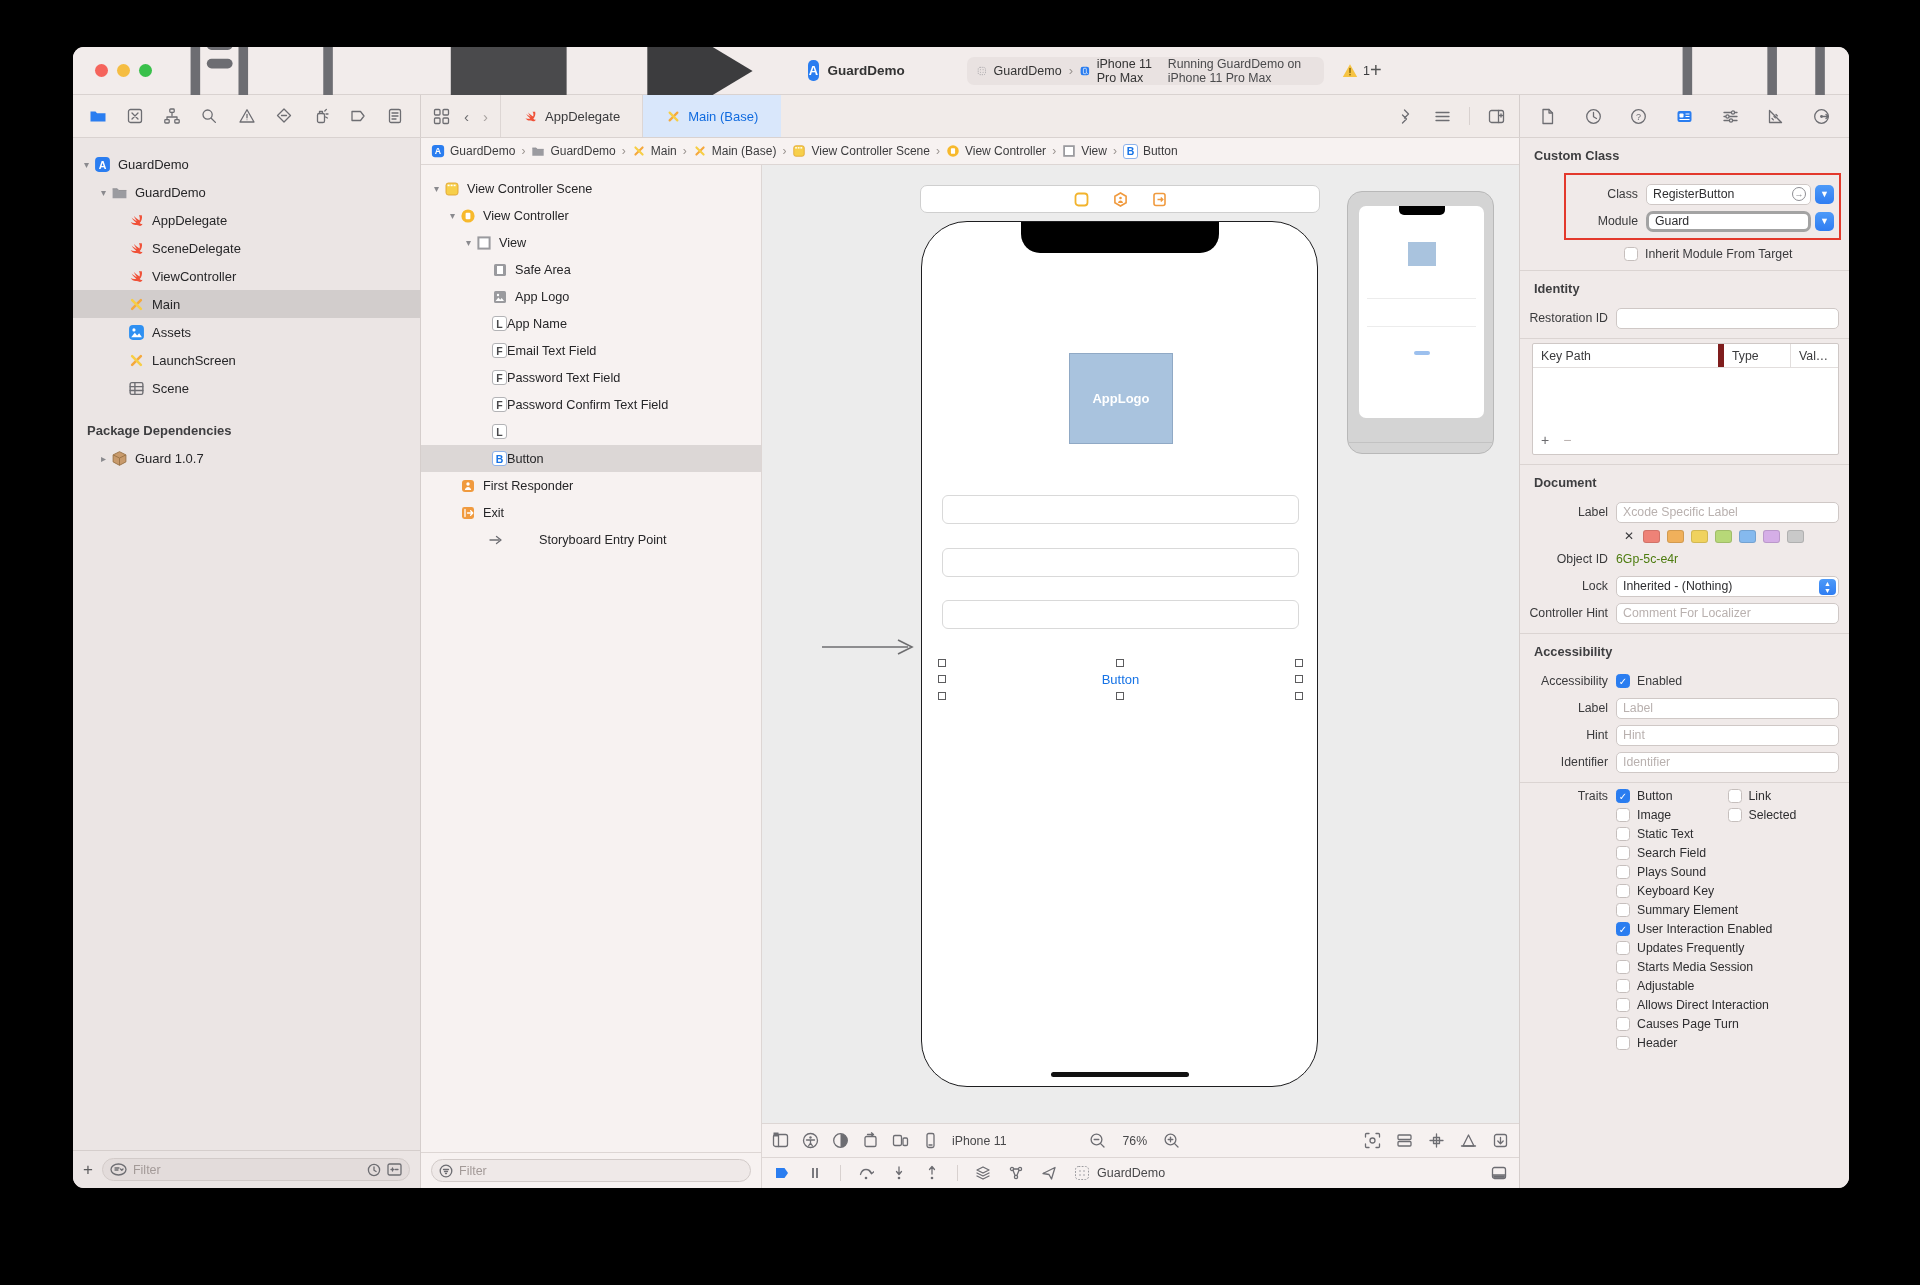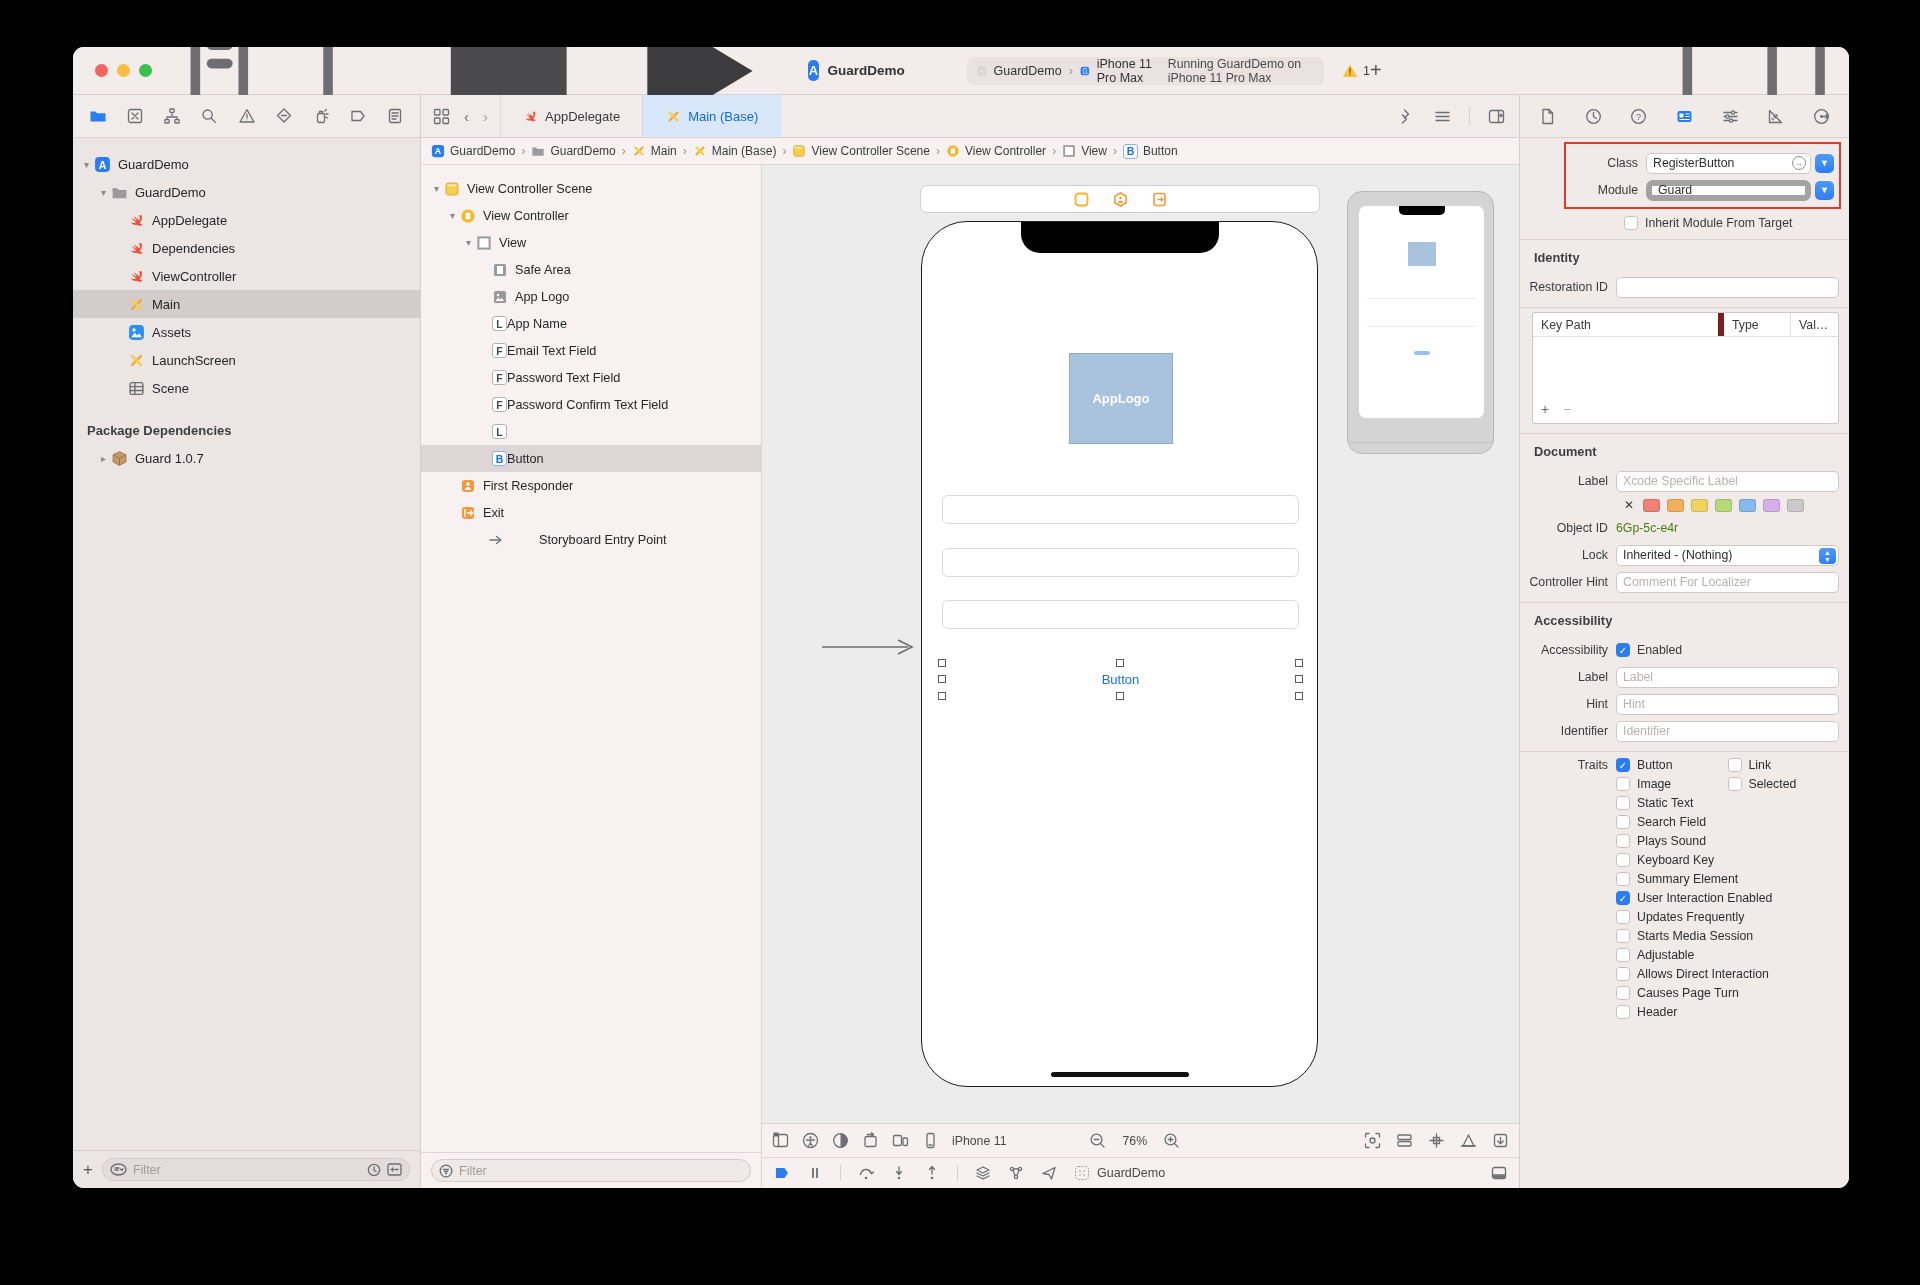--- a/index.html
+++ b/index.html
@@ -118,21 +118,21 @@
   .form-label { width:96px; flex:0 0 96px; text-align:right; padding-right:8px; color:#3a3a3c; }
   .field { flex:1; height:21px; background:#fff; border:1px solid #cfc8c6; border-radius:5px; padding:0 6px; font-size:12.3px; color:#2e2e30; font-family:inherit; display:flex; align-items:center; }
   input.field { outline:none; }
   input.field::placeholder { color:#b9b1af; }
   .redbox { border:2.5px solid #e3392c; margin:4px 8px 0 44px; padding:3px 5px 6px 0; }
   .redbox .form-row { margin-right:0;padding-left:28px; }
   .redbox .form-label { width:52px; flex:0 0 52px; }
   .class-field { position:relative; padding-right:22px; }
   .jump-circle { position:absolute; right:4px; top:2.5px; width:14px; height:14px; border:1.2px solid #8e8e93; border-radius:50%; color:#8e8e93; font-size:9px; display:flex; align-items:center; justify-content:center; }
   .dd-btn { width:19px; height:19px; margin-left:4px; flex:0 0 19px; background:linear-gradient(#4e9af8,#2f7df2); border-radius:5px; color:#fff; font-size:9px; display:flex; align-items:center; justify-content:center; }
-  .module-field { border:6px solid #a3a3a3; border-radius:7px; }
+  .module-field { border:3px solid #a3a3a3; border-radius:7px; }
   .cb { width:14px; height:14px; border:1px solid #c6bfbd; border-radius:3.5px; background:#fff; flex:0 0 14px; display:inline-flex; align-items:center; justify-content:center; }
   .cb.checked { background:#2a7df0; border-color:#2a7df0; color:#fff; font-size:10px; }
   .cb.checked:after { content:"✓"; }
   .inherit-row { display:flex; align-items:center; gap:7px; margin:7px 0 4px 104px; }
   .attr-table { margin:4px 10px 0 12px; background:#fff; border:1px solid #cfc8c6; border-radius:2px; }
   .attr-head { display:flex; height:24px; align-items:center; border-bottom:1px solid #e2dedd; color:#3a3a3c; }
   .attr-col { padding-left:8px; }
   .attr-col.kp { flex:1; }
   .attr-col.tp { width:72px; flex:0 0 72px; border-left:6px solid #7f1d1d; height:100%; display:flex; align-items:center; }
   .attr-col.vl { width:48px; flex:0 0 48px; border-left:1px solid #e2dedd; height:100%; display:flex; align-items:center; }
@@ -435,21 +435,21 @@
               </span>
               <span>AppDelegate</span>
             </div>
             <div class="tree-row" style="padding-left: 40px;">
               <span class="disclosure"></span>
               <span class="ic">
                 <svg viewBox="0 0 16 16" xmlns="http://www.w3.org/2000/svg">
                   <path d="M13 3c.6 2.7-.2 5.5-2 7.4.8.9 1.8 1.2 2.7.7-.3 1.4-1.7 2.2-3.1 1.9-.9-.2-1.7-.8-2.7-.7-2.3.3-4.3-.9-5.3-2.8 1.6 1 3.5 1.2 5.2.5C5.9 8.7 4.3 7 3.4 5.1 5 6.6 6.8 7.8 8.3 8.4 7 6.9 6 5.2 5.4 3.6c1.8 1.8 3.9 3.5 5.4 4.3.6-1.6.4-3.4-.6-4.9z" fill="#f05138"></path>
                 </svg>
               </span>
-              <span>Dependencies</span>
+              <span>SceneDelegate</span>
             </div>
             <div class="tree-row" style="padding-left: 40px;">
               <span class="disclosure"></span>
               <span class="ic">
                 <svg viewBox="0 0 16 16" xmlns="http://www.w3.org/2000/svg">
                   <path d="M13 3c.6 2.7-.2 5.5-2 7.4.8.9 1.8 1.2 2.7.7-.3 1.4-1.7 2.2-3.1 1.9-.9-.2-1.7-.8-2.7-.7-2.3.3-4.3-.9-5.3-2.8 1.6 1 3.5 1.2 5.2.5C5.9 8.7 4.3 7 3.4 5.1 5 6.6 6.8 7.8 8.3 8.4 7 6.9 6 5.2 5.4 3.6c1.8 1.8 3.9 3.5 5.4 4.3.6-1.6.4-3.4-.6-4.9z" fill="#f05138"></path>
                 </svg>
               </span>
               <span>ViewController</span>
             </div>
@@ -986,20 +986,21 @@
                     <line x1="1.5" y1="10" x2="14.5" y2="10" fill="none" stroke="#6d6d72" stroke-width="1.3" stroke-linecap="round" stroke-linejoin="round"></line>
                     <rect x="2.2" y="10.5" width="11.6" height="2.4" fill="#6d6d72"></rect>
                   </svg>
                 </span>
           </div>
         </div>
       </div>
     </div>
 
     <div class="inspector">
+      <div class="insp-section-title">Custom Class</div>
       <div class="redbox">
         <div class="form-row">
           <span class="form-label">Class</span>
           <span class="field class-field">
             <span>RegisterButton</span>
             <span class="jump-circle">→</span>
           </span>
           <span class="dd-btn">▼</span>
         </div>
         <div class="form-row">

